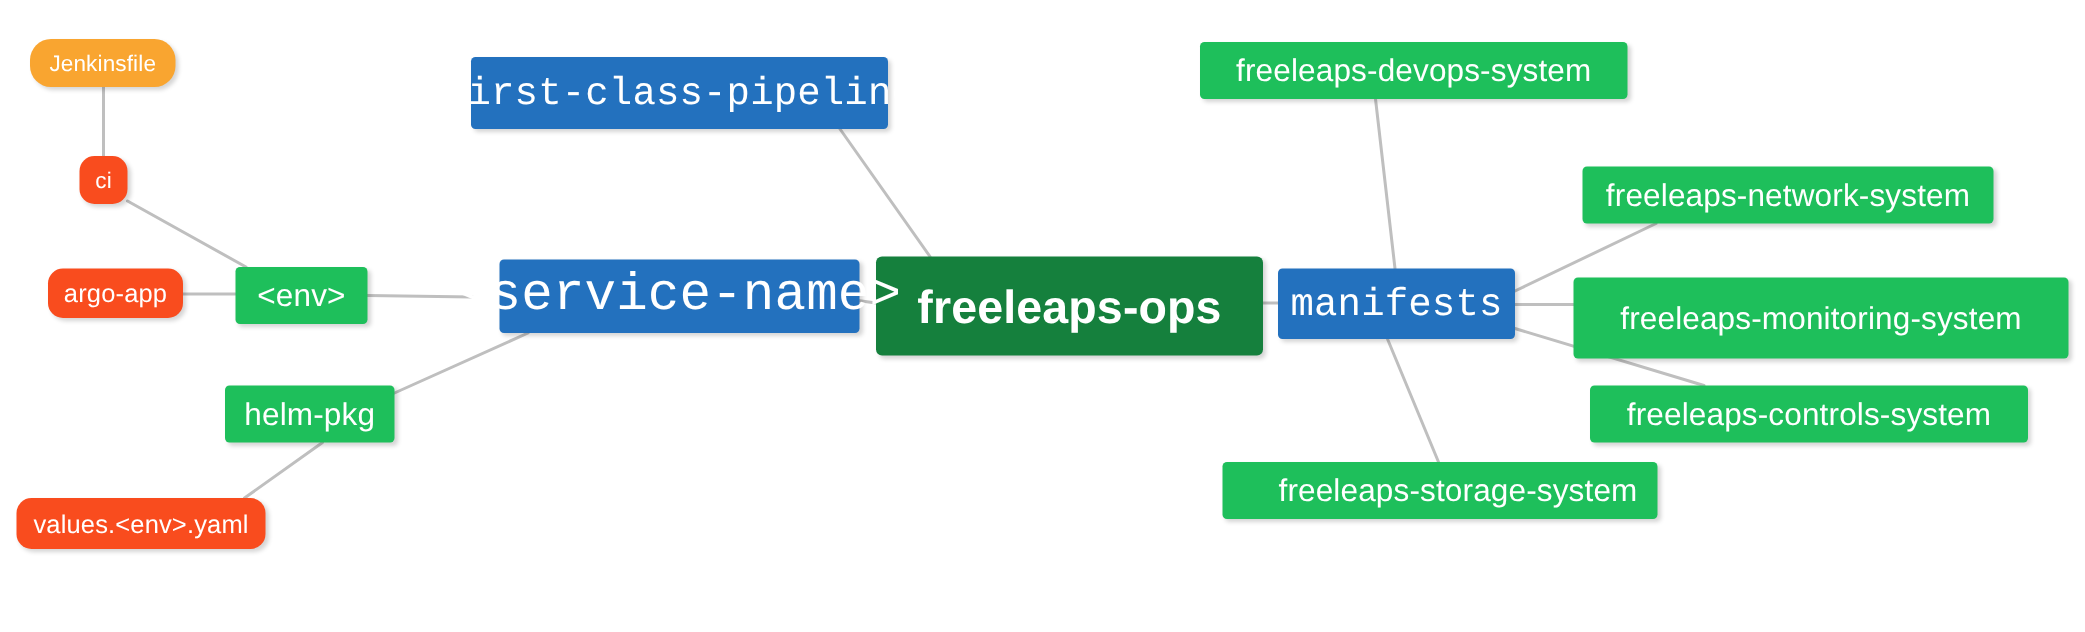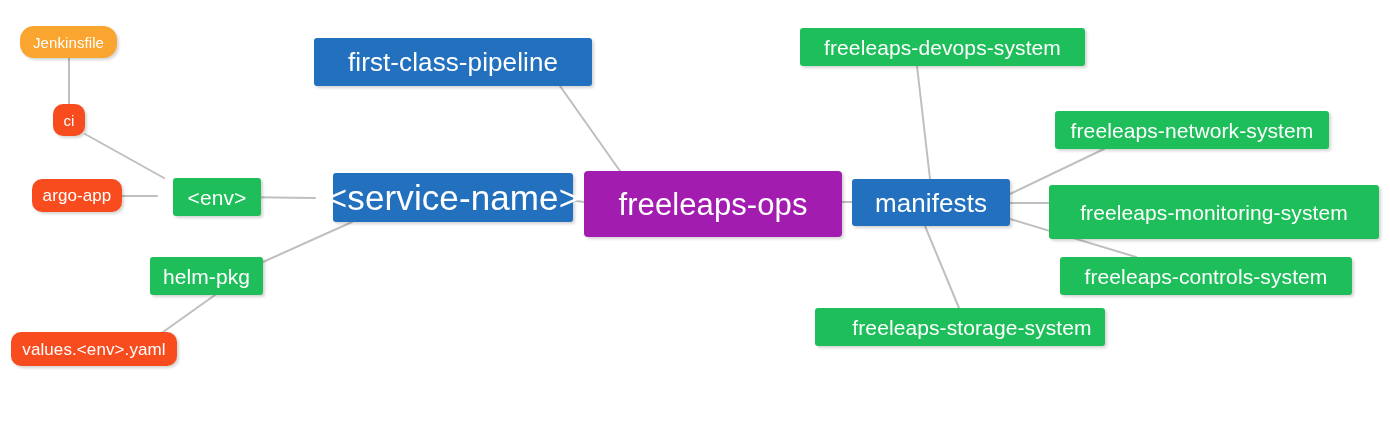--- a/index.html
+++ b/index.html
@@ -32,25 +32,26 @@
     box-shadow:2px 2px 3px rgba(0,0,0,0.17);
     letter-spacing:0.1px;
     line-height:1;
     padding:0 12px;
   }
   .node-label{
     display:block;
     white-space:nowrap;
   }
   .n-root{
-    background:#a21caf;
+    background:#15803d;
     font-size:31px;
     border-radius:4px;
+    font-weight:bold;
   }
-  .n-blue{ background:#2371BE; }
+  .n-blue{ background:#2371BE;font-family:Liberation Mono, monospace; }
   .n-green{ background:#1EBF5B; }
   .n-orange{ background:#F9A530;border-radius:14px; }
   .n-red{ background:#F94C1E;border-radius:10px; }
 </style>
 </head>
 <body>
 
 <div id="mindmap">
   <svg id="edge-layer" width="1390" height="421" viewBox="0 0 1390 421">
       <line x1="555" y1="198" x2="584" y2="202" stroke="#BFBFBF" stroke-width="2" stroke-linecap="round"></line>
@@ -74,21 +75,21 @@
       </div>
       <div class="node n-blue" style="left: 333px; top: 173px; width: 240px; height: 49px; font-size: 35px;">
         <span class="node-label">&lt;service-name&gt;</span>
       </div>
       <div class="node n-blue" style="left: 852px; top: 179px; width: 158px; height: 47px; font-size: 26px; align-items: center;">
         <span class="node-label">manifests</span>
       </div>
       <div class="node n-blue" style="left: 314px; top: 38px; width: 278px; height: 48px; font-size: 26px;">
         <span class="node-label">first-class-pipeline</span>
       </div>
-      <div class="node n-green" style="left: 173px; top: 178px; width: 88px; height: 38px; font-size: 21px;">
+      <div class="node n-green" style="left: 157px; top: 178px; width: 88px; height: 38px; font-size: 21px;">
         <span class="node-label">&lt;env&gt;</span>
       </div>
       <div class="node n-green" style="left: 150px; top: 257px; width: 113px; height: 38px; font-size: 21px;">
         <span class="node-label">helm-pkg</span>
       </div>
       <div class="node n-red" style="left: 53px; top: 104px; width: 32px; height: 32px; font-size: 15px;">
         <span class="node-label">ci</span>
       </div>
       <div class="node n-orange" style="left: 20px; top: 26px; width: 97px; height: 32px; font-size: 15px;">
         <span class="node-label">Jenkinsfile</span>

